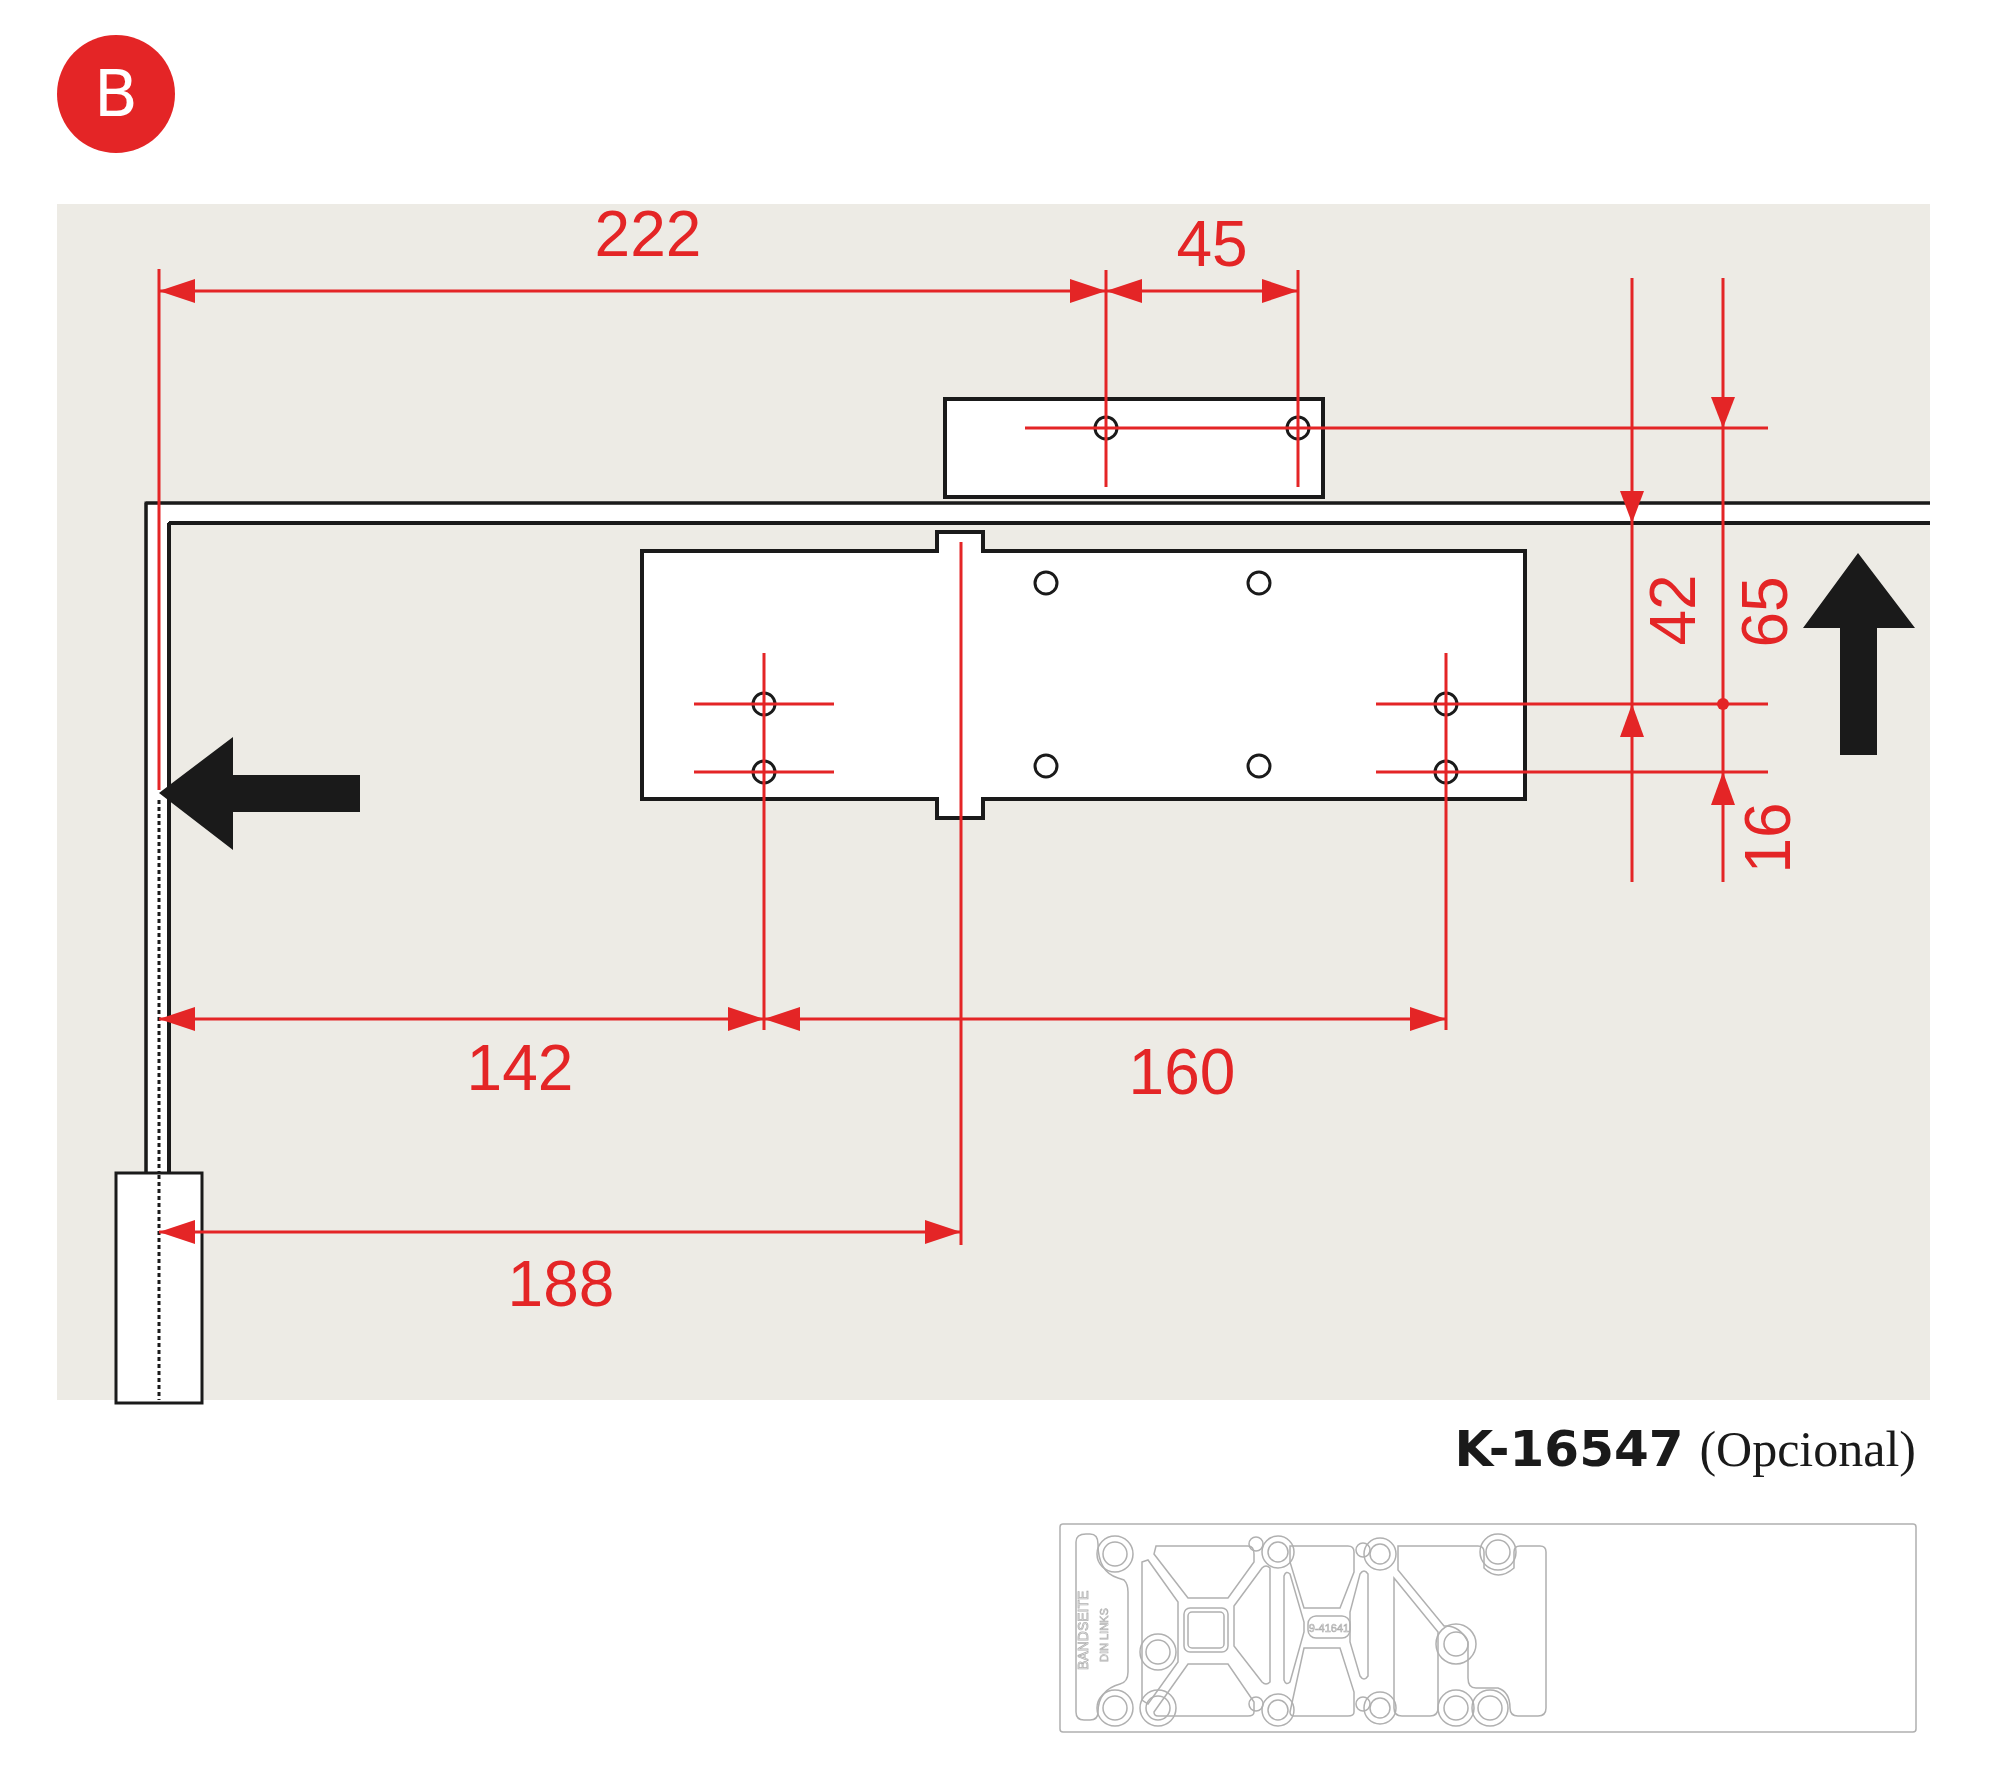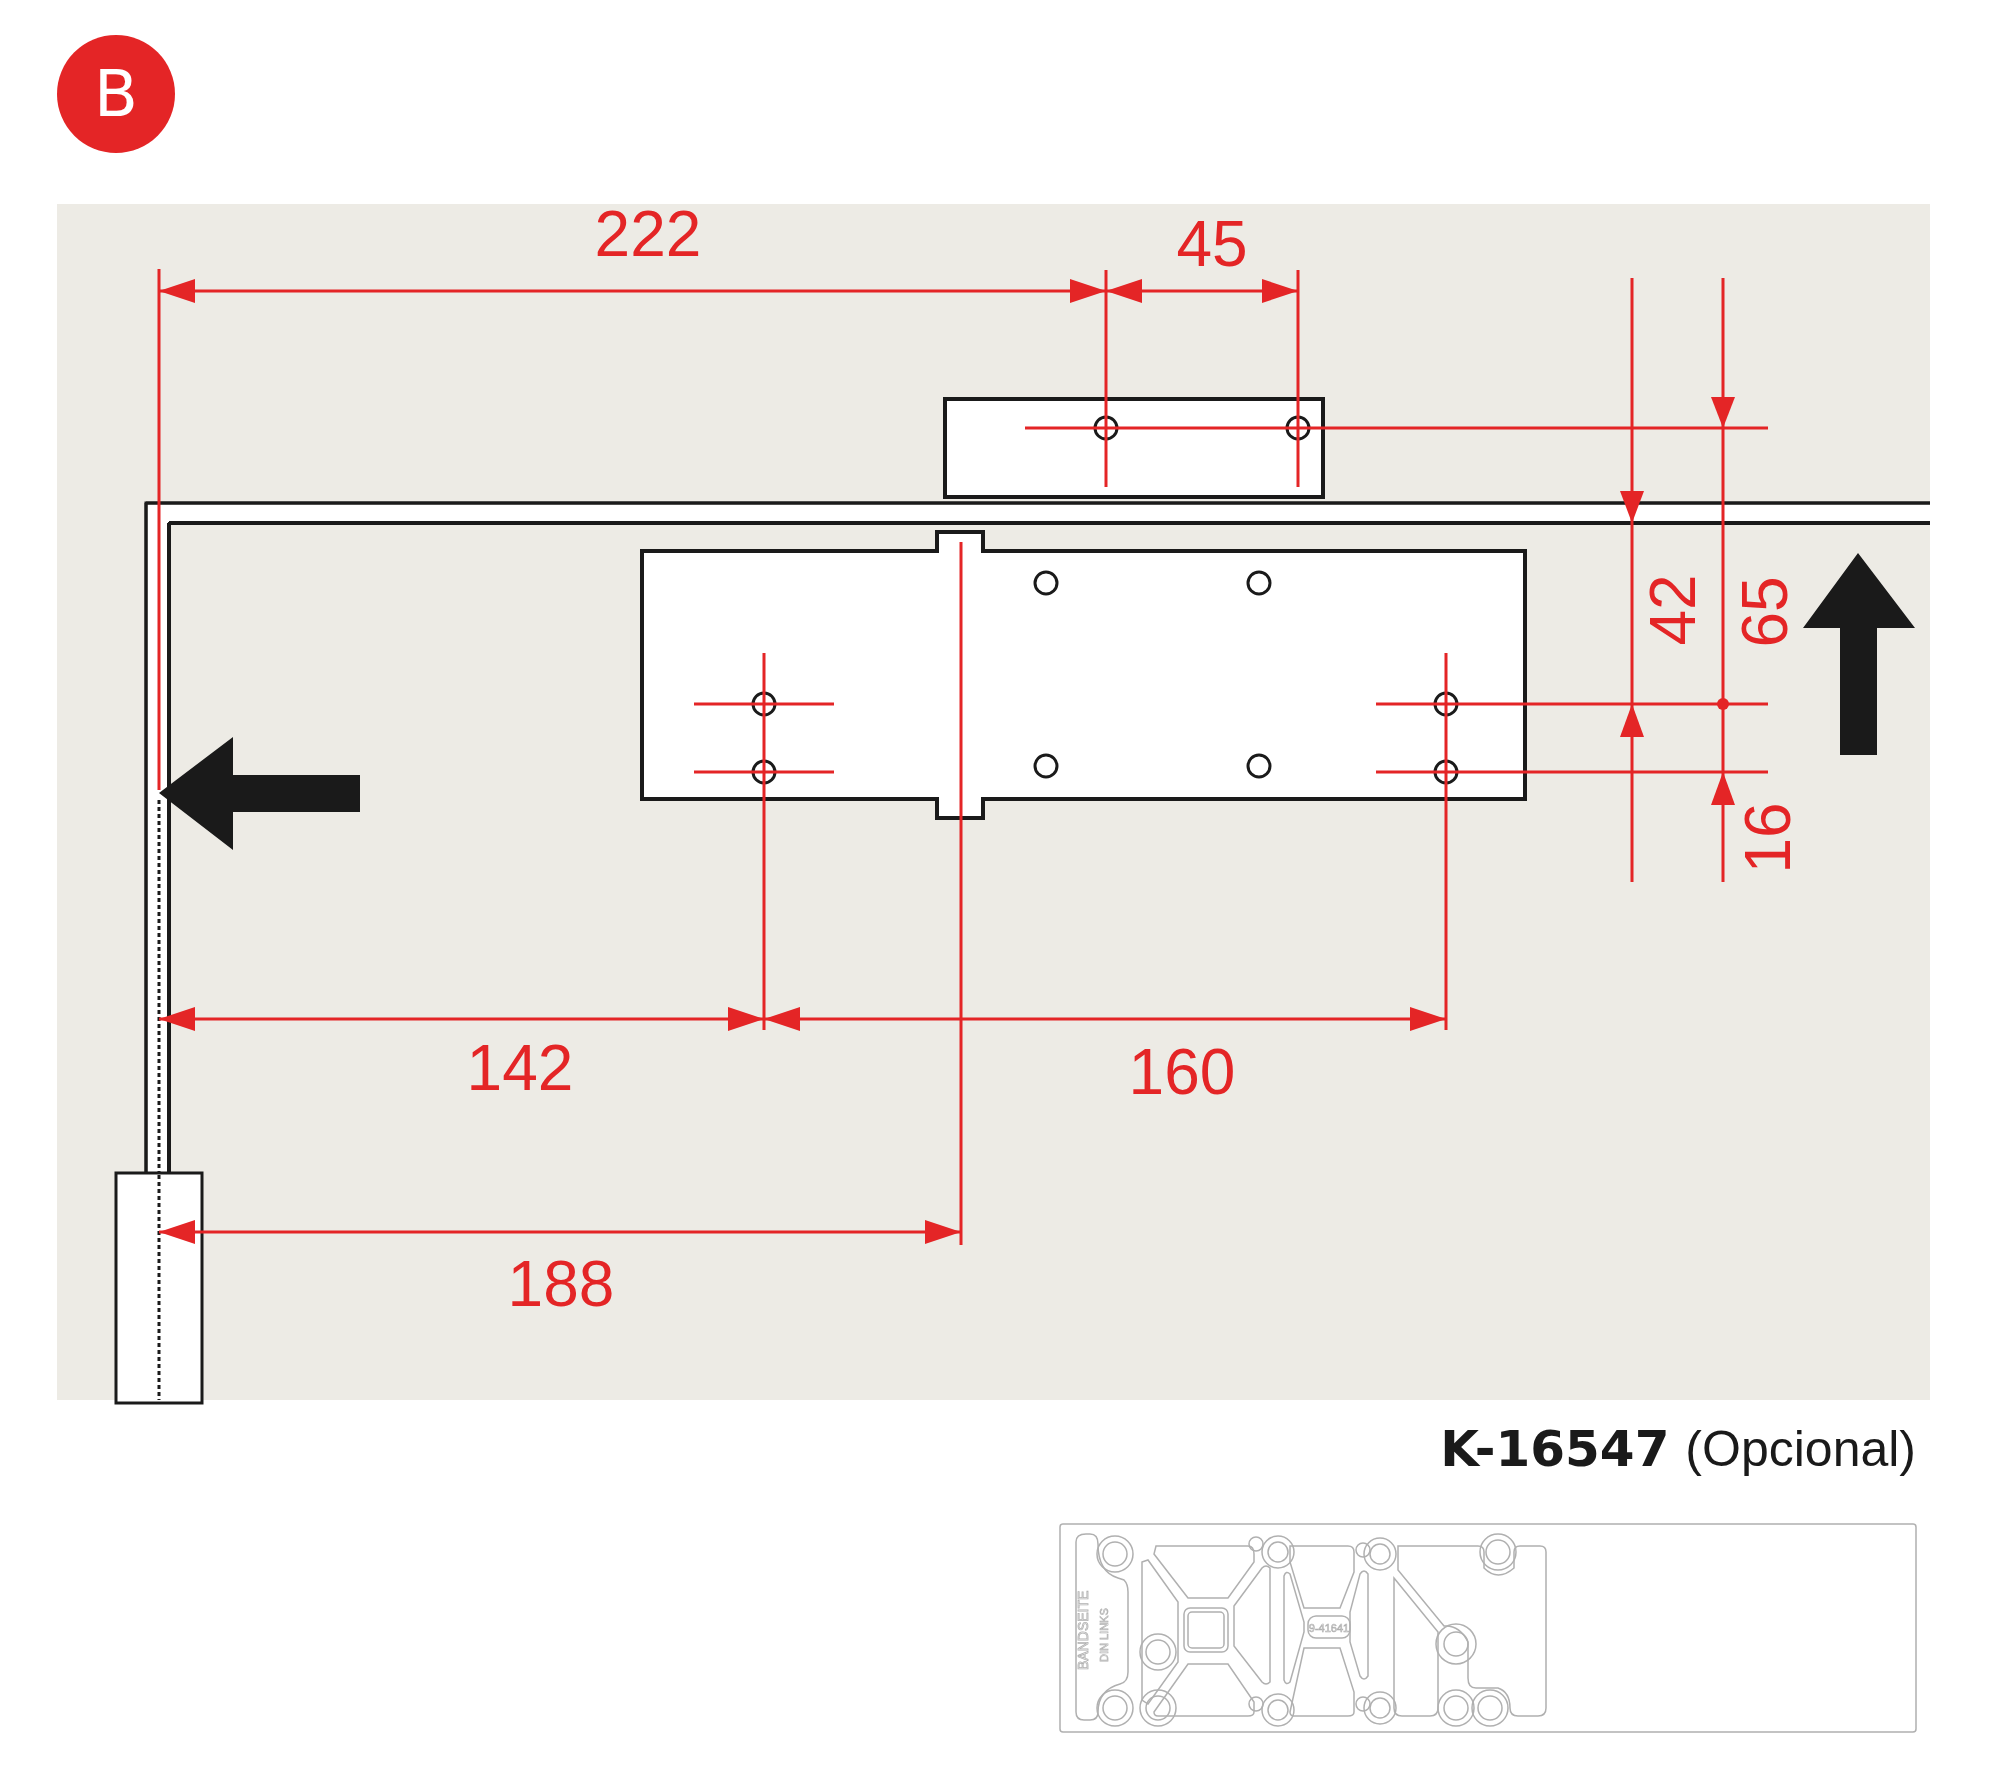--- a/index.html
+++ b/index.html
@@ -3,21 +3,21 @@
 <meta charset="utf-8">
 <style>
   html, body { margin:0; padding:0; background:#ffffff; }
   body { width:2000px; height:1773px; position:relative; overflow:hidden; font-family:"Liberation Sans", sans-serif; }
   .badge { position:absolute; left:57px; top:35px; width:118px; height:118px; border-radius:50%; background:#e42526; color:#fff; display:flex; align-items:center; justify-content:center; font-family:"DejaVu Sans", sans-serif; font-size:64px; font-weight:500; }
   .panel { position:absolute; left:57px; top:204px; width:1873px; height:1196px; background:#edebe5; }
   svg.drawing { position:absolute; left:0; top:0; }
   .dimtext { font-family:"Liberation Sans", sans-serif; fill:#e42526; font-size:64px; }
   .caption { position:absolute; right:84px; top:1420px; font-family:"DejaVu Sans", sans-serif; font-size:50px; color:#1a1a1a; white-space:nowrap; }
   .caption b { font-weight:700; }
-  .caption span.light { font-weight:300; font-family:Liberation Sans, sans-serif; }
+  .caption span.light { font-weight:300; font-family:Liberation Serif, serif; }
   .plate2 { position:absolute; left:1058px; top:1522px; width:860px; height:212px; }
 </style>
 </head>
 <body>
 
 <div class="badge">
     <span>B</span>
   </div>
 
 <div class="panel"></div>

